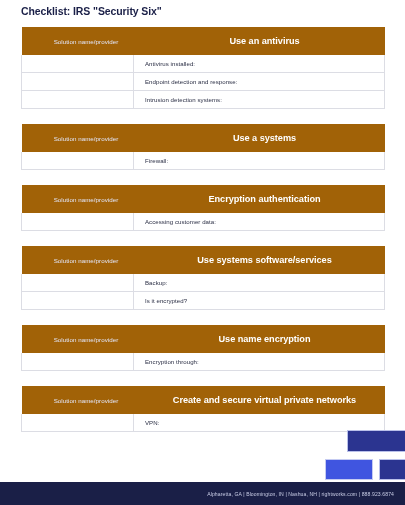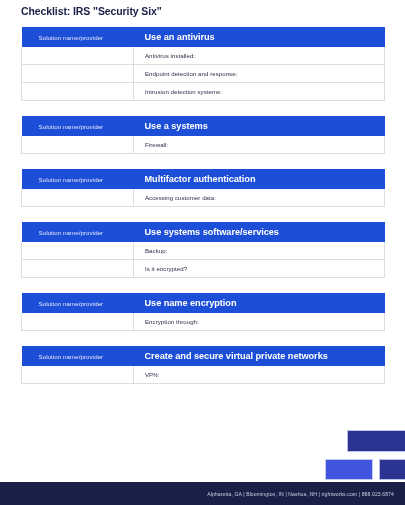--- a/index.html
+++ b/index.html
@@ -42,24 +42,25 @@
     table-layout: fixed;
     margin-bottom: 15px;
     background: #ffffff;
   }
   .checklist-table.last { margin-bottom: 7px; }
 
   .checklist-table col.c1 { width: 112px; }
   .checklist-table col.c2 { width: 251px; }
 
   .hdr-row td {
-    background: #1d4ed8;
+    background: #a16207;
     padding: 0;
-    height: 20px;
+    height: 28px;
     vertical-align: middle;
+    text-align: center;
   }
   .hdr-left {
     color: #e3e6fa;
     font-size: 6.2px;
     font-weight: normal;
     padding-left: 17px !important;
     letter-spacing: 0.05px;
     white-space: nowrap;
   }
   .hdr-right {
@@ -188,21 +189,21 @@
         </tbody>
       </table>
       <table class="checklist-table">
         <colgroup>
           <col class="c1">
           <col class="c2">
         </colgroup>
         <tbody>
           <tr class="hdr-row">
             <td class="hdr-left">Solution name/provider</td>
-            <td class="hdr-right">Multifactor authentication</td>
+            <td class="hdr-right">Encryption authentication</td>
           </tr>
           <tr class="body-row">
             <td class="blank"></td>
             <td class="item">Accessing customer data:</td>
           </tr>
         </tbody>
       </table>
       <table class="checklist-table">
         <colgroup>
           <col class="c1">

